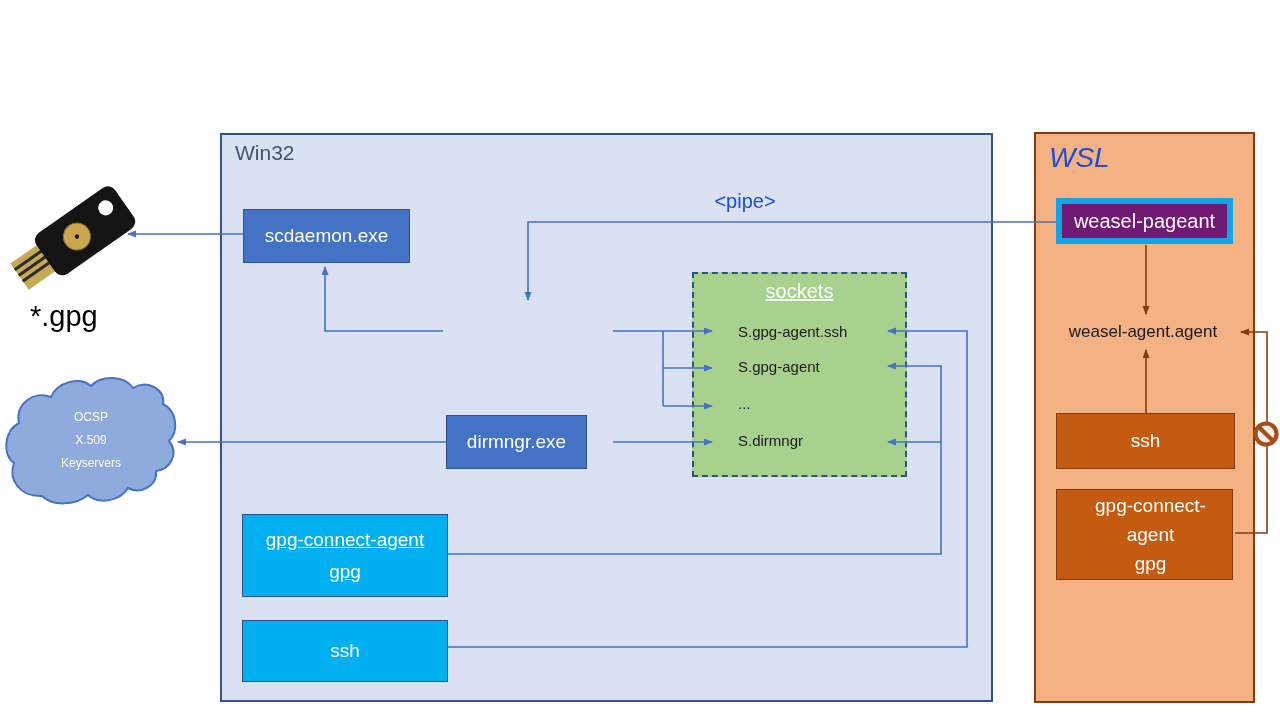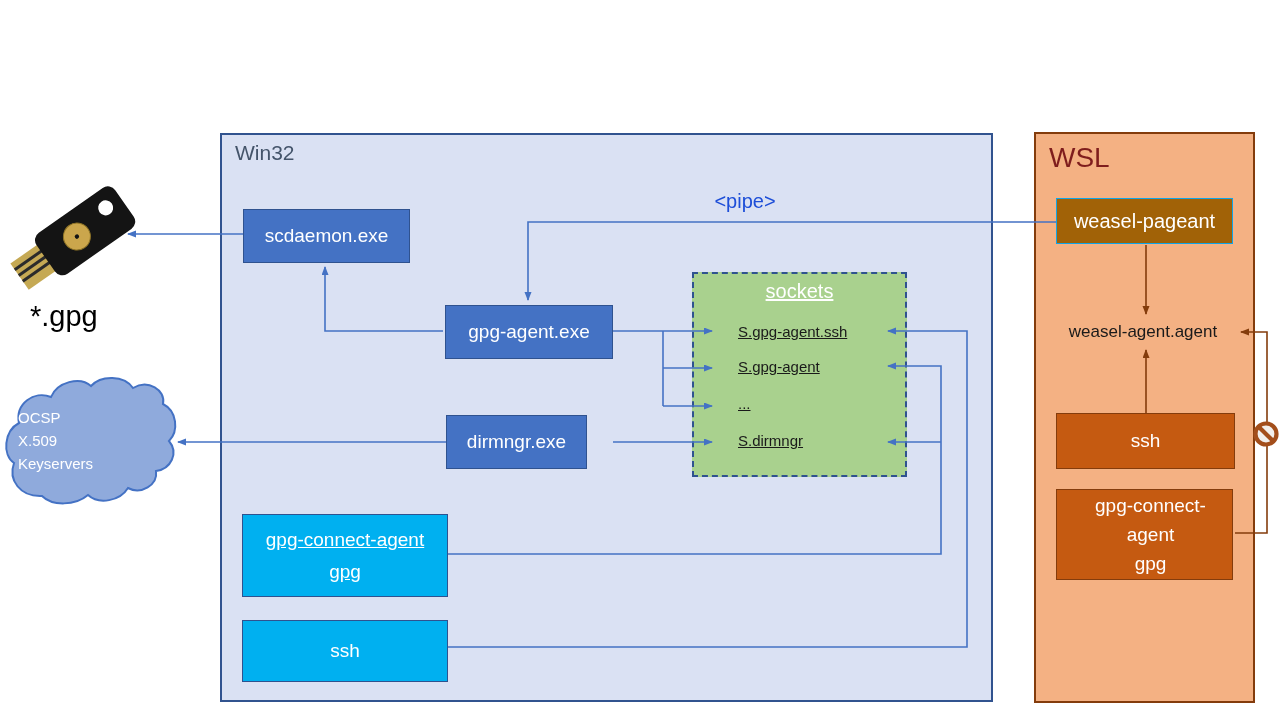--- a/index.html
+++ b/index.html
@@ -8,54 +8,54 @@
   svg.layer{position:absolute;left:0;top:0;width:1280px;height:720px;pointer-events:none;}
   #bg-layer{z-index:1;}
   #fg-layer{z-index:6;}
 
   
   #win32{position:absolute;left:220px;top:133px;width:773px;height:569px;
          background:#dae1f3;border:2px solid #31538f;box-sizing:border-box;z-index:2;}
   #wsl{position:absolute;left:1034px;top:132px;width:221px;height:571px;
        background:#f4b183;border:2px solid #843c0c;box-sizing:border-box;z-index:2;}
   #win32-label{position:absolute;left:13px;top:6px;font-size:21px;color:#44546a;}
-  #wsl-label{position:absolute;left:13px;top:8px;font-size:28px;color:#7f1d1d;}
+  #wsl-label{position:absolute;left:13px;top:8px;font-size:28px;color:#1d4ed8;font-style:italic;}
 
   
   .node{position:absolute;display:flex;flex-direction:column;align-items:center;justify-content:center;
         color:#ffffff;font-size:19px;text-align:center;box-sizing:border-box;z-index:3;line-height:1.5;}
   .blue{background:#4472c4;border:1px solid #2f528f;}
   .cyan{background:#00b0f0;border:1px solid #2f528f;}
-  .dkbrown{background:#a16207;border:1px solid #0ea5e9;}
+  .dkbrown{background:#701a75;border:6px solid #0ea5e9;}
   .orange{background:#c55a11;border:1px solid #843c0c;}
 
   #scdaemon{left:243px;top:209px;width:167px;height:54px;}
   #gpg-agent{left:445px;top:305px;width:168px;height:54px;}
   #dirmngr{left:446px;top:415px;width:141px;height:54px;}
   #w-gpg-connect{left:242px;top:514px;width:206px;height:83px;line-height:1.65;text-decoration:underline;}
   #w-ssh{left:242px;top:620px;width:206px;height:62px;}
 
   #sockets{position:absolute;left:692px;top:272px;width:215px;height:205px;
            background:#a9d18e;border:2px dashed #2f528f;box-sizing:border-box;z-index:3;}
   #sockets-title{position:absolute;left:0;top:6px;width:100%;text-align:center;
                  font-size:20px;color:#ffffff;text-decoration:underline;}
   .socket-entry{position:absolute;left:44px;height:20px;line-height:20px;
-                font-size:15px;color:#1a1a1a;white-space:nowrap;text-decoration:underline;}
+                font-size:15px;color:#1a1a1a;white-space:nowrap;}
   #sock-0{top:48px;} #sock-1{top:83px;} #sock-2{top:120px;} #sock-3{top:157px;}
 
   #weasel-pageant{left:1056px;top:198px;width:177px;height:46px;font-size:20px;}
   #wsl-socket-label{position:absolute;left:1048px;top:322px;width:190px;text-align:center;
                     font-size:17px;color:#1a1a1a;z-index:3;}
   #wsl-ssh{left:1056px;top:413px;width:179px;height:56px;}
   #wsl-gpg-connect{left:1056px;top:489px;width:177px;height:91px;line-height:29px;padding-left:12px;}
 
   
   #gpg-files-label{position:absolute;left:30px;top:300px;font-size:29px;color:#000;z-index:3;}
-  #cloud-text{position:absolute;left:18px;top:406px;width:146px;
-              font-size:15px;line-height:23px;color:#ffffff;z-index:3;}
+  #cloud-text{position:absolute;left:18px;top:406px;width:146px;text-align:center;
+              font-size:12px;line-height:23px;color:#ffffff;z-index:3;}
   #pipe-label{position:absolute;left:660px;top:190px;width:170px;text-align:center;
               font-size:20px;color:#1d4ed8;z-index:3;}
 </style>
 </head>
 <body>
 
 <div id="stage">
 
   <svg id="bg-layer" class="layer">
     <g transform="translate(72,240) rotate(-35)">
@@ -87,23 +87,20 @@
   </div>
 
   <div id="wsl">
     <div id="wsl-label">WSL</div>
   </div>
 
   <div id="pipe-label">&lt;pipe&gt;</div>
 
   <div class="node blue" id="scdaemon">
     <span>scdaemon.exe</span>
-  </div>
-  <div class="node blue" id="gpg-agent">
-    <span>gpg-agent.exe</span>
   </div>
   <div class="node blue" id="dirmngr">
     <span>dirmngr.exe</span>
   </div>
   <div class="node cyan" id="w-gpg-connect">
     <span>gpg-connect-agent</span>
     <span>gpg</span>
   </div>
   <div class="node cyan" id="w-ssh">
     <span>ssh</span>

